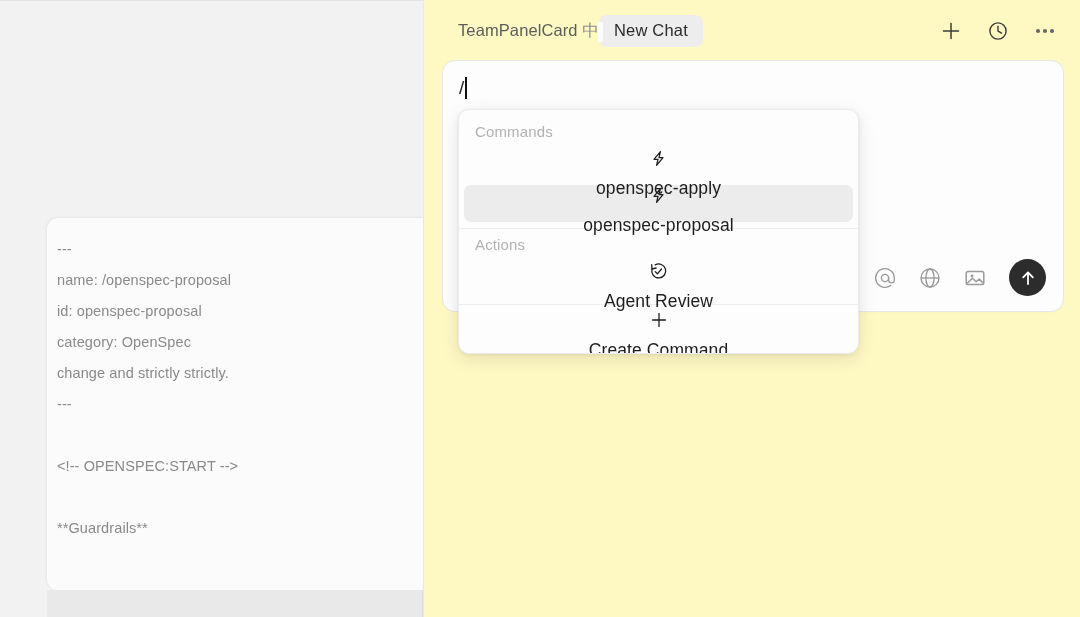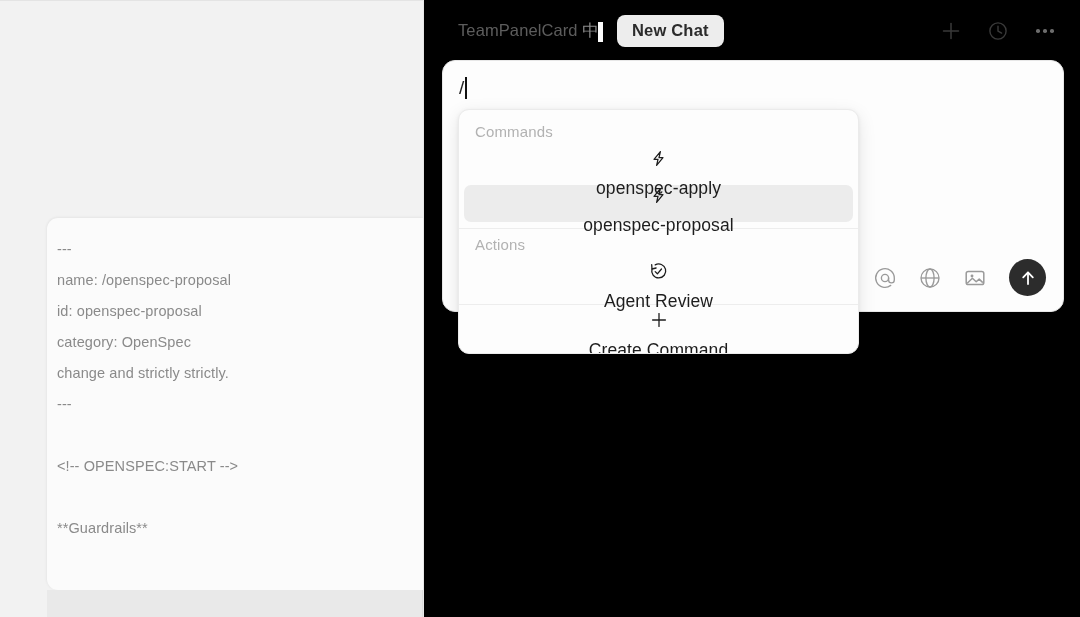--- a/index.html
+++ b/index.html
@@ -89,21 +89,21 @@
     height: 58px;
     background: #c6c6c6;
     border-radius: 0 9px 0 0;
   }
 
   
   #right-pane {
     position: absolute;
     left: 423px; top: 0;
     width: 657px; height: 617px;
-    background: #000000;
+    background: #fef9c3;
     border-left: 1px solid #e8e8e8;
     box-sizing: border-box;
   }
 
   #chat-header {
     position: absolute;
     left: 0; top: 0;
     width: 100%;
     height: 62px;
     display: flex;
@@ -121,25 +121,24 @@
   #chat-title .cjk-fade {
     color: #8c8c8c;
   }
   #chat-title .clip-mask {
     position: absolute;
     right: -4px; top: 2px;
     width: 5px; height: 20px;
     background: #fcfcfc;
   }
   #new-chat-btn {
-    margin-left: 18px;
     background: #ededed;
     color: #2b2b2b;
     font-size: 16.5px;
-    font-weight: bold;
+    font-weight: normal;
     padding: 7px 15px 8px 15px;
     border-radius: 8px;
     border: none;
     cursor: pointer;
     letter-spacing: 0.2px;
     line-height: 1;
     font-family: inherit;
   }
   #header-actions {
     margin-left: auto;

